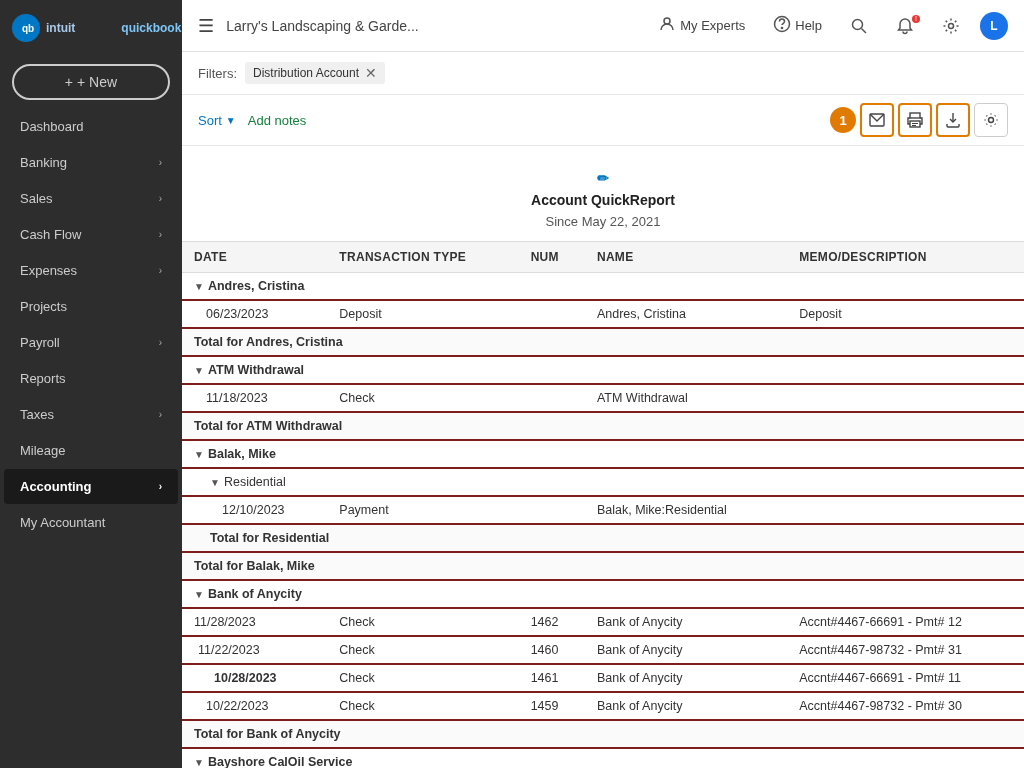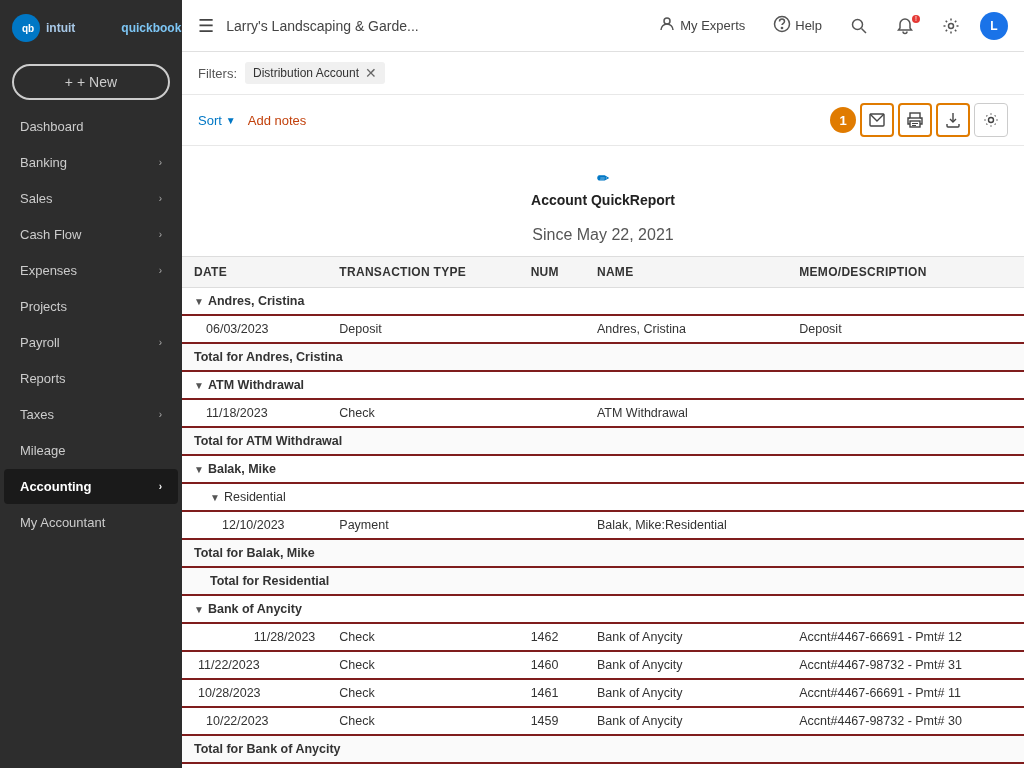--- a/index.html
+++ b/index.html
@@ -158,21 +158,21 @@
     #sort-btn {
       display: flex;
       align-items: center;
       gap: 4px;
       cursor: pointer;
       color: #0077C5;
       font-size: 13px;
       font-weight: 500;
     }
     #add-notes-btn {
-      color: #c2410c;
+      color: #15803d;
       cursor: pointer;
       font-size: 13px;
       font-weight: 500;
     }
     #toolbar-actions {
       margin-left: auto;
       display: flex;
       align-items: center;
       gap: 2px;
     }
@@ -217,23 +217,23 @@
       justify-content: center;
       gap: 8px;
     }
     #report-title {
       font-size: 14px;
       font-weight: 600;
       color: #222;
       margin-top: 6px;
     }
     #report-subtitle {
-      font-size: 16px;
+      font-size: 13px;
       color: #555;
-      margin-top: 18px;
+      margin-top: 6px;
     }
     #edit-pen { cursor: pointer; color: #0077C5; font-size: 14px; }
 
     
     #report-table {
       width: 100%;
       border-collapse: collapse;
       font-size: 12.5px;
     }
     #report-table thead tr {
@@ -463,21 +463,21 @@
           <th>NUM</th>
           <th>NAME</th>
           <th>MEMO/DESCRIPTION</th>
         </tr>
       </thead>
       <tbody id="report-body">
       <tr class="group-header">
             <td colspan="5"><span class="expand-icon">▼</span>Andres, Cristina</td>
           </tr>
           <tr class="data-row">
-            <td style="padding-left:24px;">06/03/2023</td>
+            <td style="padding-left:24px;">06/23/2023</td>
             <td>Deposit</td>
             <td></td>
             <td>Andres, Cristina</td>
             <td>Deposit</td>
           </tr>
           <tr class="group-total">
             <td colspan="5">Total for Andres, Cristina</td>
           </tr>
           <tr class="group-header">
             <td colspan="5"><span class="expand-icon">▼</span>ATM Withdrawal</td>
@@ -499,44 +499,44 @@
             <td colspan="5" style="padding-left:28px;"><span class="expand-icon">▼</span>Residential</td>
           </tr>
           <tr class="data-row">
             <td style="padding-left:40px;">12/10/2023</td>
             <td>Payment</td>
             <td></td>
             <td>Balak, Mike:Residential</td>
             <td></td>
           </tr>
           <tr class="group-total">
+            <td colspan="5" style="padding-left:28px;">Total for Residential</td>
+          </tr>
+          <tr class="group-total">
             <td colspan="5">Total for Balak, Mike</td>
-          </tr>
-          <tr class="group-total">
-            <td colspan="5" style="padding-left:28px;">Total for Residential</td>
           </tr>
           <tr class="group-header">
             <td colspan="5"><span class="expand-icon">▼</span>Bank of Anycity</td>
           </tr>
           <tr class="data-row">
-            <td style="padding-left:40px;text-align:right;">11/28/2023</td>
+            <td style="padding-left:12px;">11/28/2023</td>
             <td>Check</td>
             <td>1462</td>
             <td>Bank of Anycity</td>
             <td>Accnt#4467-66691 - Pmt# 12</td>
           </tr>
           <tr class="data-row">
             <td style="padding-left:16px;">11/22/2023</td>
             <td>Check</td>
             <td>1460</td>
             <td>Bank of Anycity</td>
             <td>Accnt#4467-98732 - Pmt# 31</td>
           </tr>
           <tr class="data-row">
-            <td style="padding-left:16px;">10/28/2023</td>
+            <td style="padding-left:32px;font-weight:bold;">10/28/2023</td>
             <td>Check</td>
             <td>1461</td>
             <td>Bank of Anycity</td>
             <td>Accnt#4467-66691 - Pmt# 11</td>
           </tr>
           <tr class="data-row">
             <td style="padding-left:24px;">10/22/2023</td>
             <td>Check</td>
             <td>1459</td>
             <td>Bank of Anycity</td>

